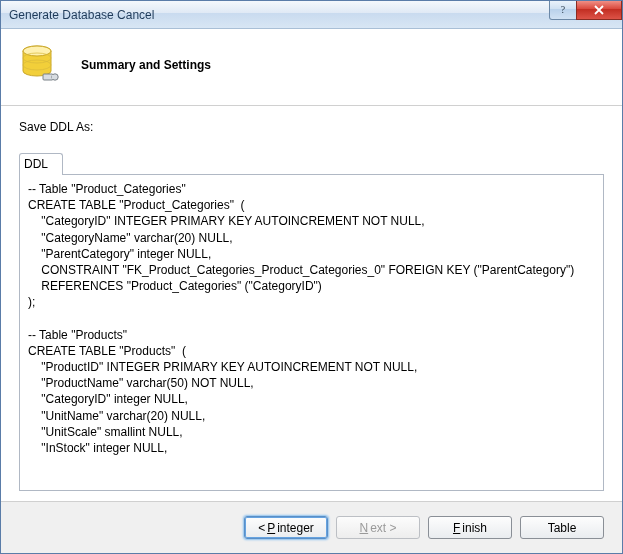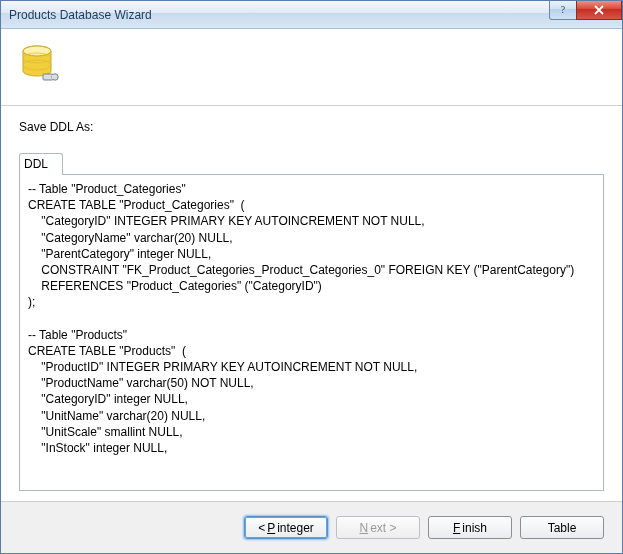--- a/index.html
+++ b/index.html
@@ -139,21 +139,21 @@
     box-shadow: 0 0 0 1px #66a3e0 inset, 0 0 2px 1px #8cc1ef;
     border-color: #5a8fc7;
   }
   .btn.disabled { color: #9a9a9a; border-color: #bcbfc4; background: linear-gradient(to bottom,#fcfcfc,#ededed); }
   .und { text-decoration: underline; }
 </style>
 </head>
 <body>
 
 <div class="titlebar">
-  <span class="titlebar-title">Products Database Wizard</span>
+  <span class="titlebar-title">Generate Database Cancel</span>
   <div class="titlebar-controls">
     <div class="titlebar-btn help">
       <svg width="10" height="10" viewBox="0 0 10 10">
         <text x="5" y="8" text-anchor="middle" font-size="10" fill="#2a3a4a" font-family="Segoe UI">?</text>
       </svg>
     </div>
     <div class="titlebar-btn close">
       <svg width="12" height="10" viewBox="0 0 12 10">
         <path d="M2 1 L10 9 M10 1 L2 9" stroke="#fff" stroke-width="1.8"></path>
       </svg>
@@ -170,20 +170,21 @@
       <ellipse cx="18" cy="8" rx="14" ry="5" fill="none" stroke="#caa728"></ellipse>
       <ellipse cx="18" cy="15" rx="14" ry="5" fill="none" stroke="#d8b93c" opacity="0.7"></ellipse>
       <ellipse cx="18" cy="22" rx="14" ry="5" fill="none" stroke="#d8b93c" opacity="0.7"></ellipse>
       <g transform="translate(24,28)">
         <rect x="0" y="3" width="10" height="6" rx="1" fill="#d8dde2" stroke="#7a8288"></rect>
         <circle cx="12" cy="6" r="3.2" fill="#d8dde2" stroke="#7a8288"></circle>
         <rect x="9" y="4" width="4" height="4" fill="#d8dde2"></rect>
       </g>
     </svg>
   </div>
+  <div class="header-title">Summary and Settings</div>
 </div>
 <div class="header-sep"></div>
 
 <div class="body">
   <div class="row-save">
     <label>Save DDL As:</label>
   </div>
 
   <div class="tabstrip">
     <div class="tab">DDL</div>

